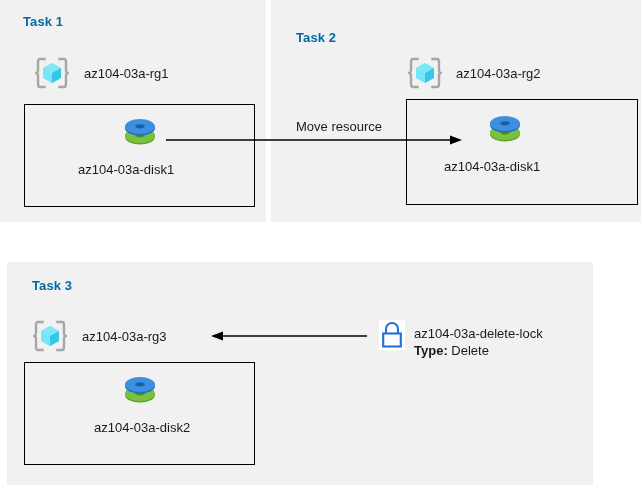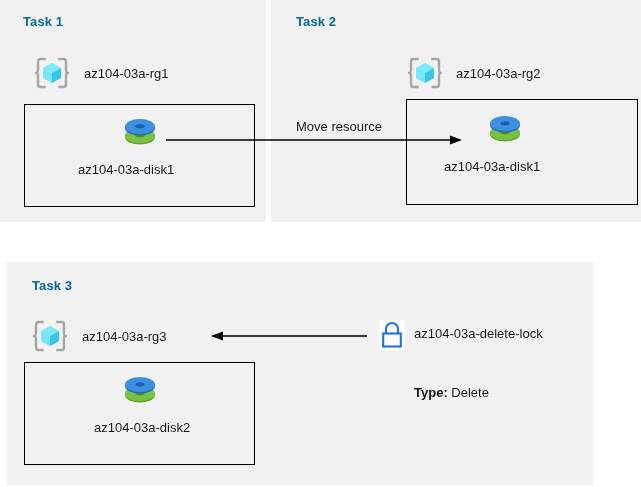--- a/index.html
+++ b/index.html
@@ -38,21 +38,20 @@
     font-size: 13px;
     font-weight: normal;
     color: #1a1a1a;
     white-space: nowrap;
   }
   .label-type {
     position: absolute;
     font-size: 13px;
     color: #1a1a1a;
     white-space: nowrap;
-    margin-top: 42px;
   }
   .label-type b { font-weight: bold; }
 
   
   .rg-icon {
     position: absolute;
     width: 34px;
     height: 34px;
   }
   
@@ -103,21 +102,21 @@
     <ellipse cx="18" cy="13" rx="15" ry="7.5" fill="#1f6fbf"></ellipse>
     <ellipse cx="18" cy="11.5" rx="15" ry="7.5" fill="#3d8fe0"></ellipse>
     <ellipse cx="18" cy="11.3" rx="4.6" ry="2.1" fill="#1b5fa8"></ellipse>
   </svg>
 </div>
 
 <div class="label-bold" style="left:78px; top:162px;">az104-03a-disk1</div>
 
 <div class="panel" style="left:271px; top:0px; width:370px; height:222px;"></div>
 
-<div class="task-title" style="left:296px; top:14px;">Task 2</div>
+<div class="task-title" style="left:296px; top:30px;">Task 2</div>
 
 <div class="rg-icon" style="left:408px; top:56px;">
   <svg width="34" height="34" viewBox="0 0 34 34">
     <path d="M9.5 3 L5 3 Q3 3 3 6 L3 14 Q3 16.5 1.5 17 Q3 17.5 3 20 L3 28 Q3 31 5 31 L9.5 31" fill="none" stroke="#a6a6a6" stroke-width="2.4" stroke-linecap="square"></path>
     <path d="M24.5 3 L29 3 Q31 3 31 6 L31 14 Q31 16.5 32.5 17 Q31 17.5 31 20 L31 28 Q31 31 29 31 L24.5 31" fill="none" stroke="#a6a6a6" stroke-width="2.4" stroke-linecap="square"></path>
     <polygon points="17,7 26,12 26,22 17,27 8,22 8,12" fill="#9cecfb"></polygon>
     <polygon points="17,7 26,12 17,17 8,12" fill="#7de9f8"></polygon>
     <polygon points="17,17 26,12 26,22 17,27" fill="#35c6e8"></polygon>
     <polygon points="17,17 8,12 8,22 17,27" fill="#76e5f7"></polygon>
   </svg>

